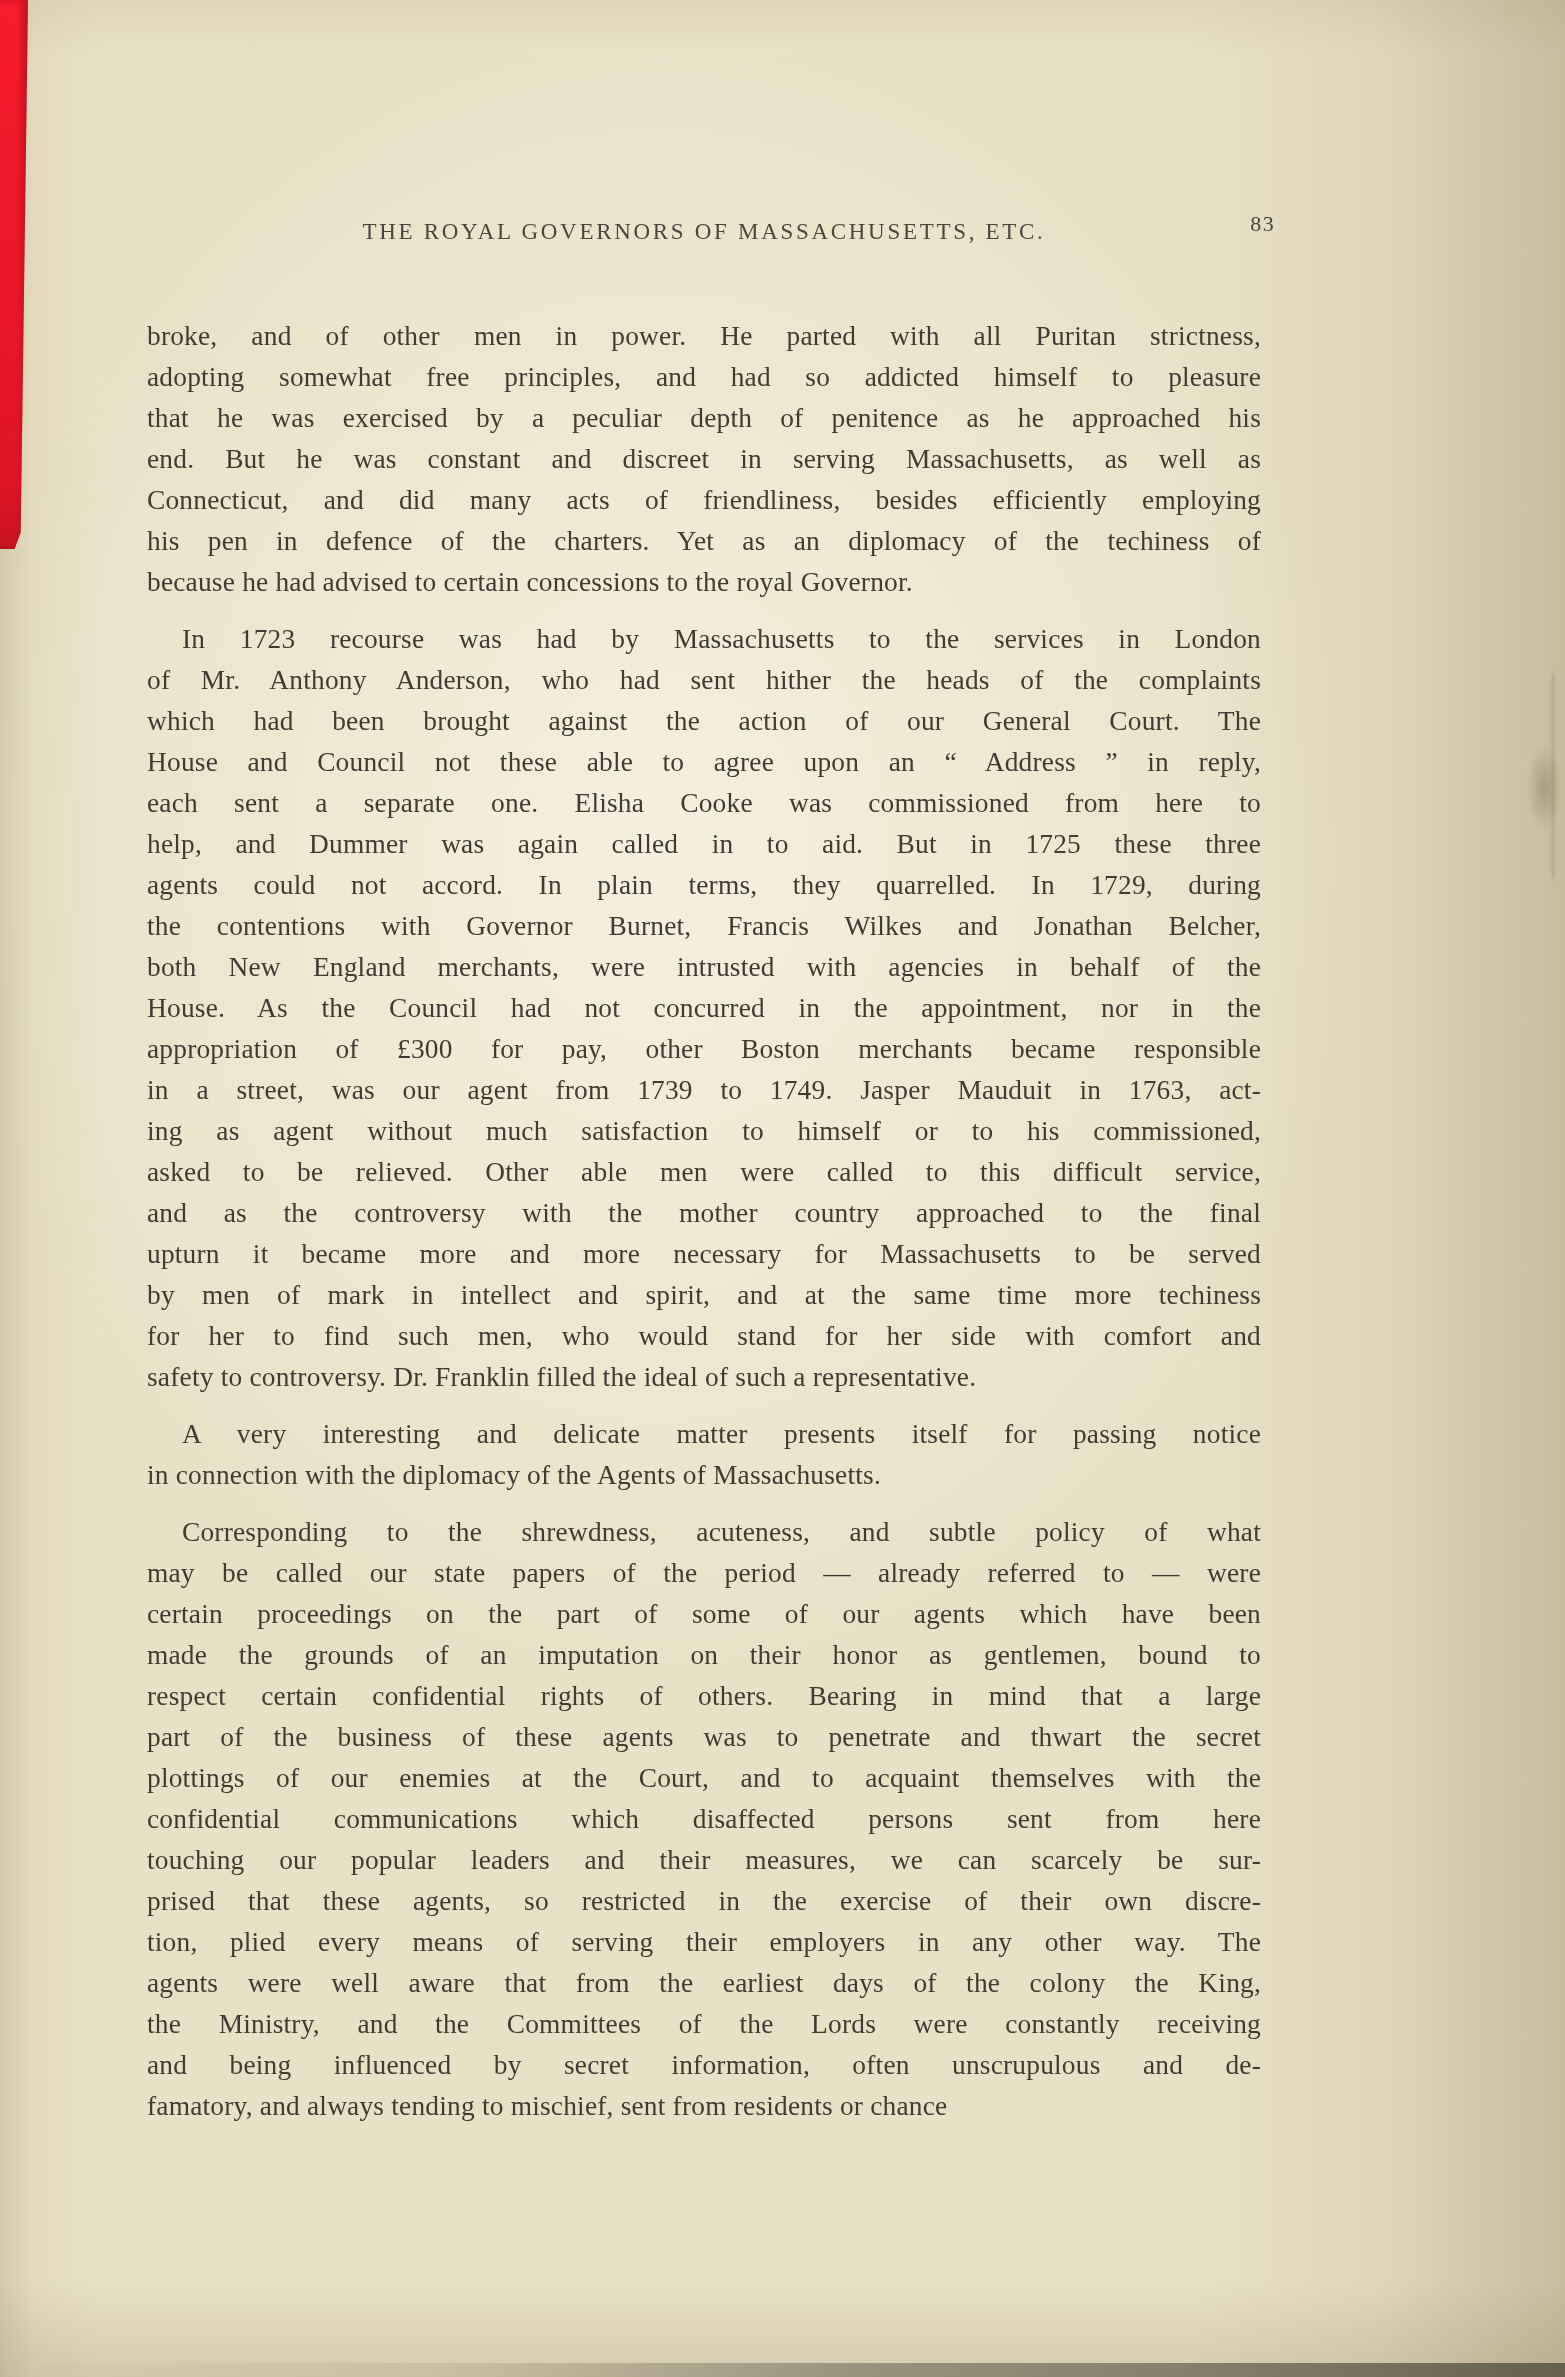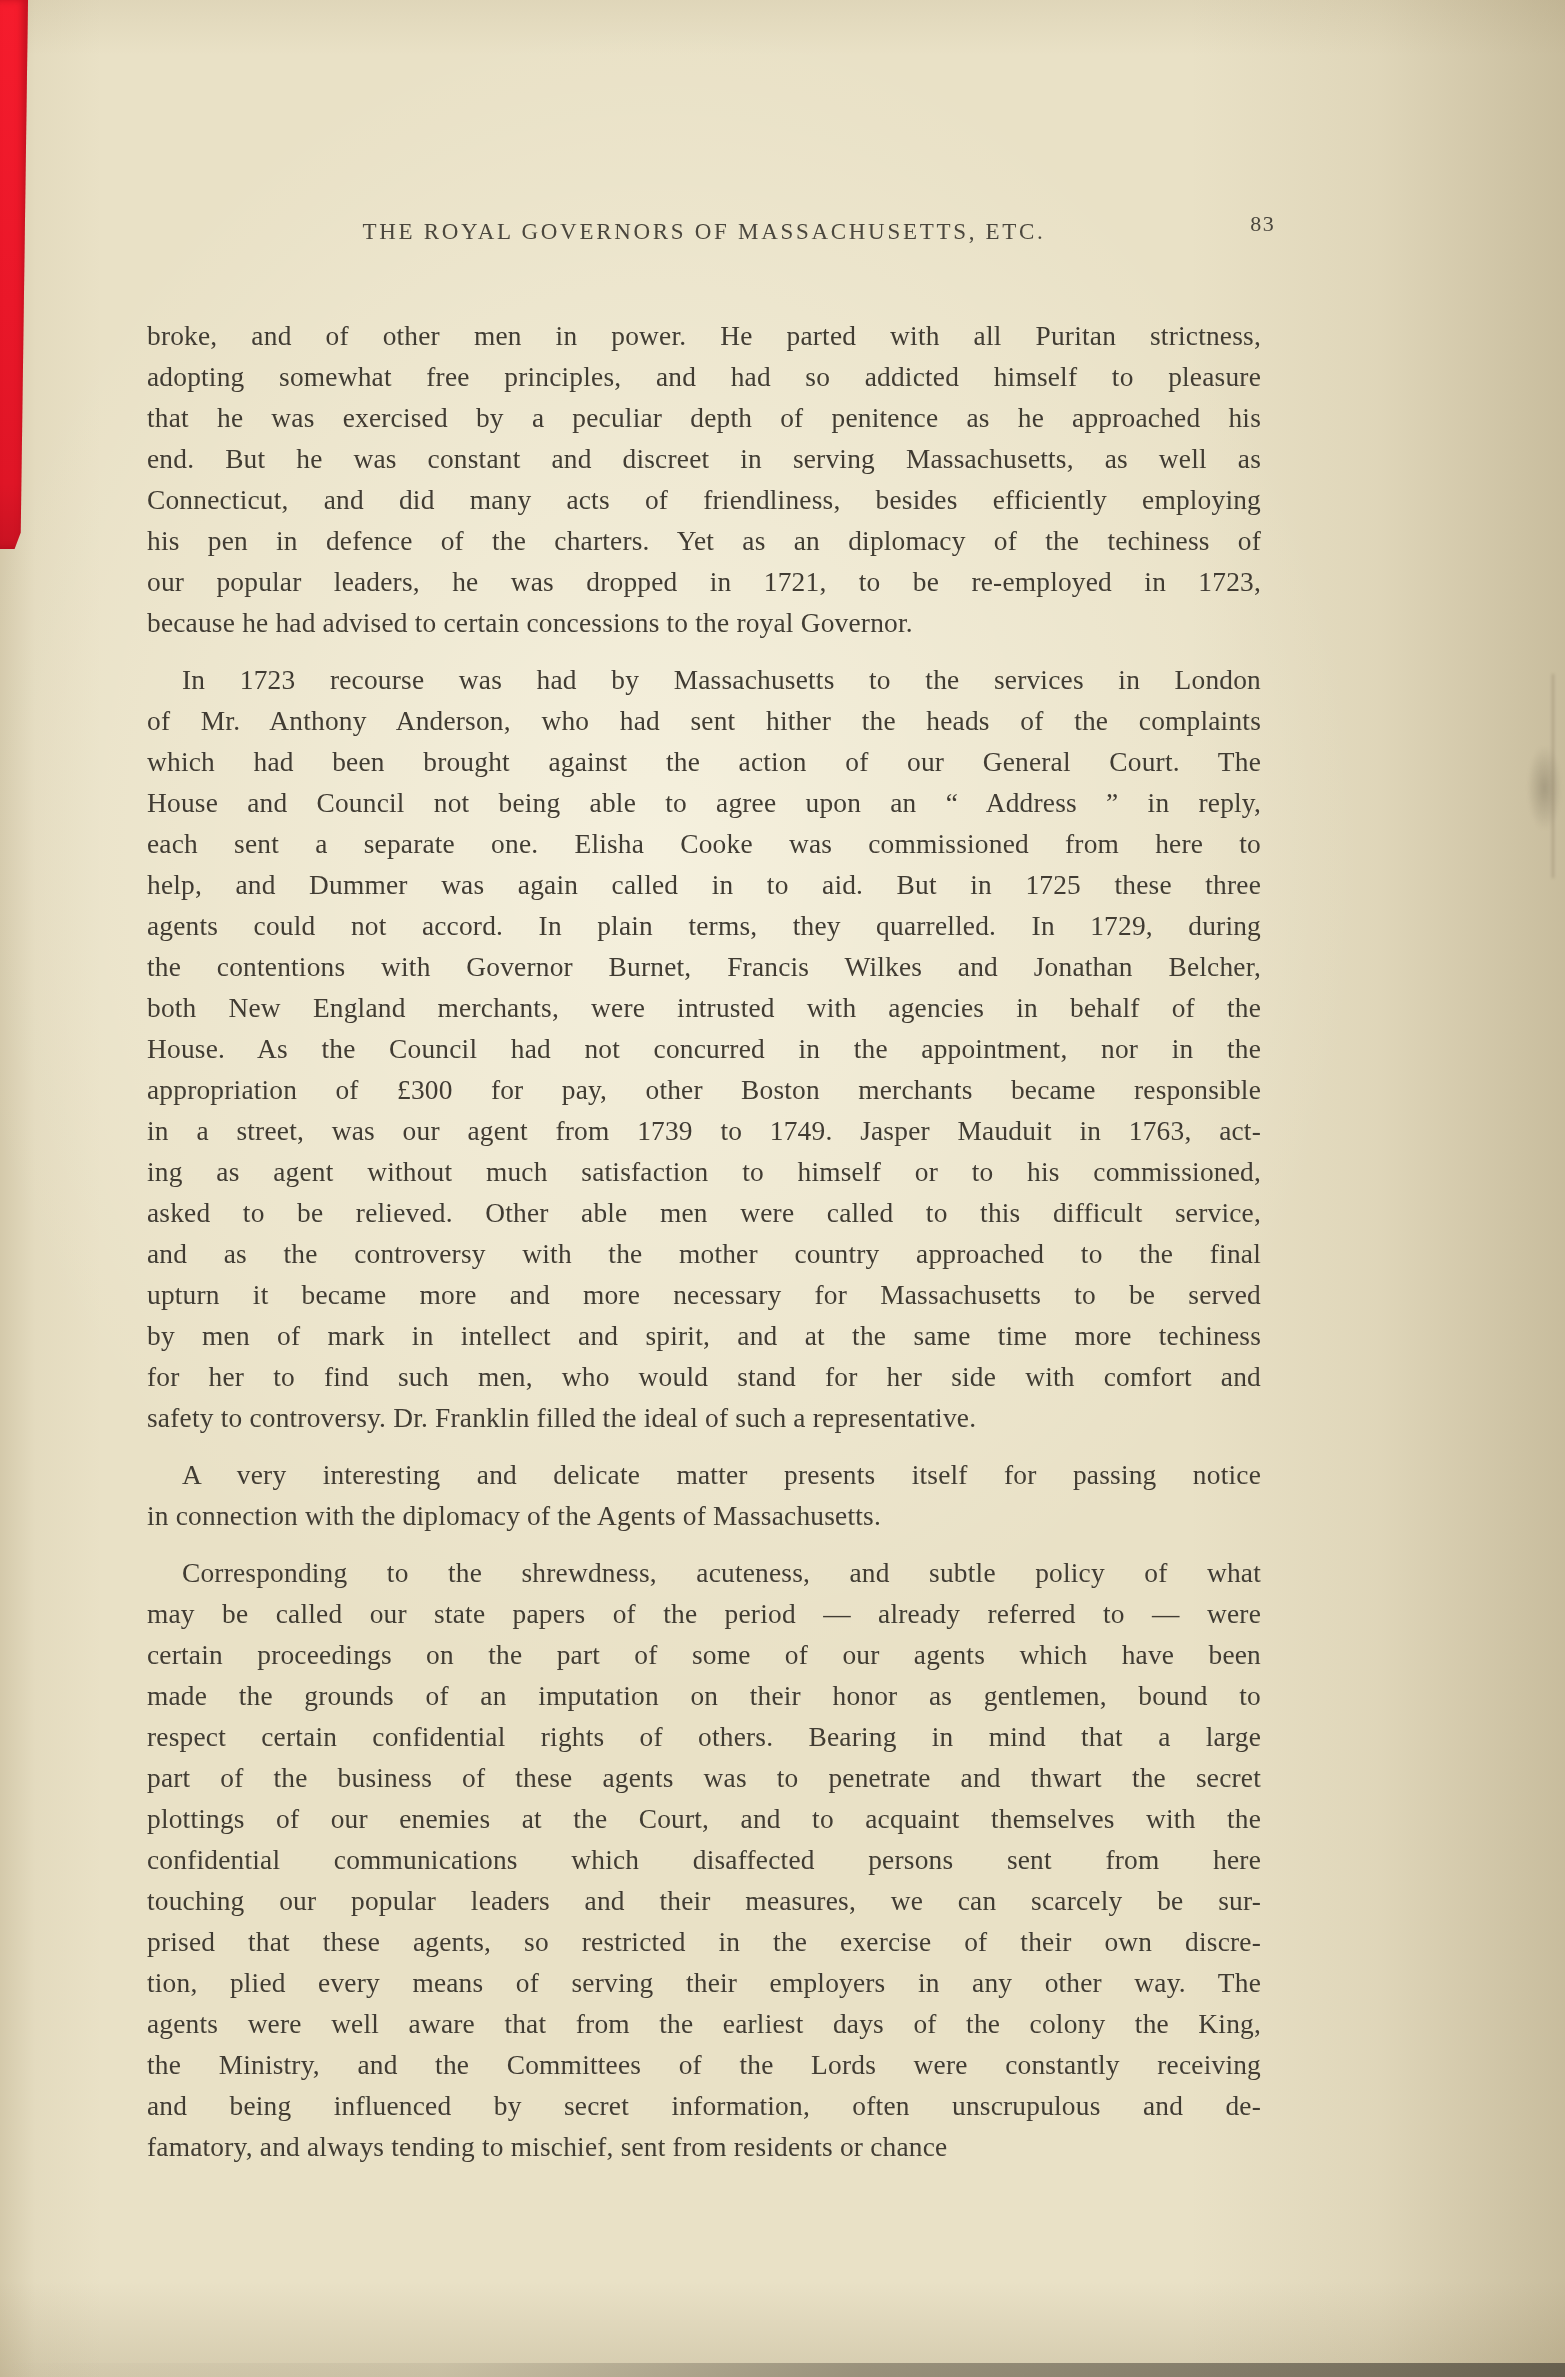--- a/index.html
+++ b/index.html
@@ -66,28 +66,27 @@
   </div>
 
   <div class="body-text">
       <div class="paragraph">
         <div class="line">broke, and of other men in power.  He parted with all Puritan strictness,</div>
         <div class="line">adopting somewhat free principles, and had so addicted himself to pleasure</div>
         <div class="line">that he was exercised by a peculiar depth of penitence as he approached his</div>
         <div class="line">end.  But he was constant and discreet in serving Massachusetts, as well as</div>
         <div class="line">Connecticut, and did many acts of friendliness, besides efficiently employing</div>
         <div class="line">his pen in defence of the charters.  Yet as an diplomacy of the techiness of</div>
-        <div class="line">our popular leaders, he was dropped in 1721, to be re-employed in 1723,</div>
         <div class="line last">because he had advised to certain concessions to the royal Governor.</div>
       </div>
       <div class="paragraph">
         <div class="line indent">In 1723 recourse was had by Massachusetts to the services in London</div>
         <div class="line">of Mr. Anthony Anderson, who had sent hither the heads of the complaints</div>
         <div class="line">which had been brought against the action of our General Court.  The</div>
-        <div class="line">House and Council not being able to agree upon an “ Address ” in reply,</div>
+        <div class="line">House and Council not these able to agree upon an “ Address ” in reply,</div>
         <div class="line">each sent a separate one.  Elisha Cooke was commissioned from here to</div>
         <div class="line">help, and Dummer was again called in to aid.  But in 1725 these three</div>
         <div class="line">agents could not accord.  In plain terms, they quarrelled.  In 1729, during</div>
         <div class="line">the contentions with Governor Burnet, Francis Wilkes and Jonathan Belcher,</div>
         <div class="line">both New England merchants, were intrusted with agencies in behalf of the</div>
         <div class="line">House.  As the Council had not concurred in the appointment, nor in the</div>
         <div class="line">appropriation of £300 for pay, other Boston merchants became responsible</div>
         <div class="line">in a street, was our agent from 1739 to 1749.  Jasper Mauduit in 1763, act-</div>
         <div class="line">ing as agent without much satisfaction to himself or to his commissioned,</div>
         <div class="line">asked to be relieved.  Other able men were called to this difficult service,</div>

